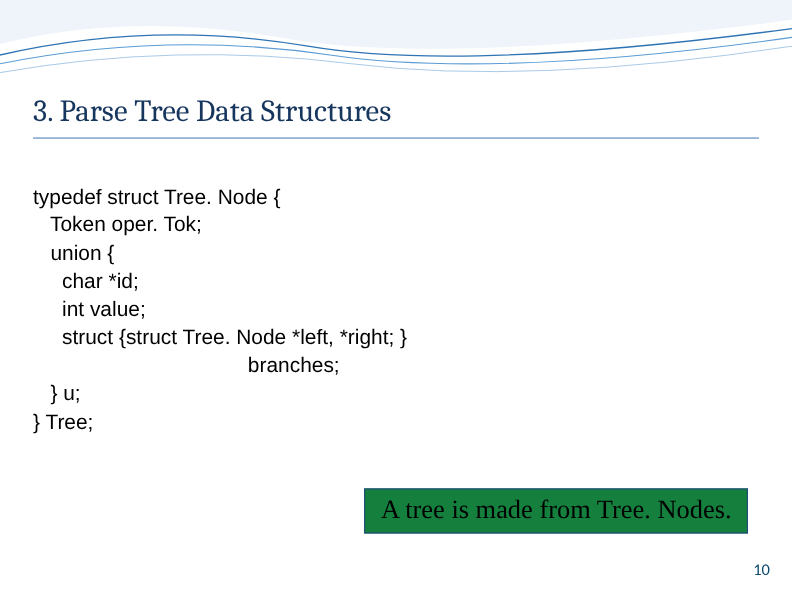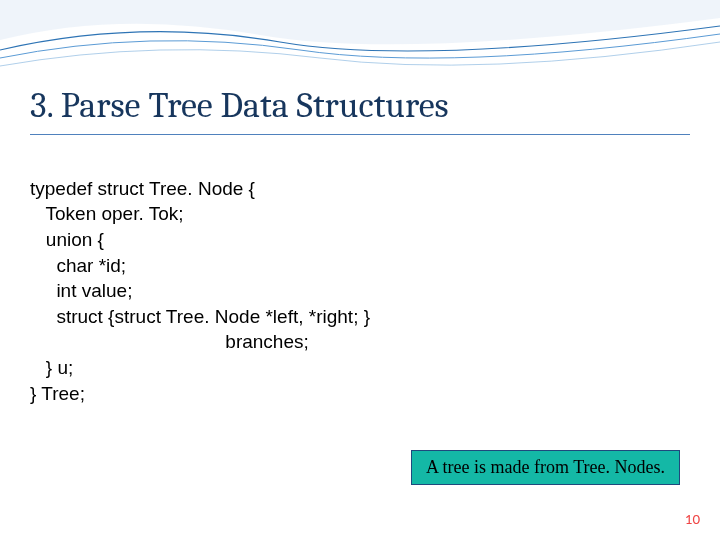--- a/index.html
+++ b/index.html
@@ -1,22 +1,22 @@
 <!DOCTYPE html>
 <html><head>
 <meta charset="utf-8">
 <style>
 *{margin:0;padding:0;box-sizing:border-box}
 body{width:720px;height:540px;background:#fff;font-family:Calibri,Arial,sans-serif;position:relative;overflow:hidden}
 .wave-bg{position:absolute;top:0;left:0;width:100%;height:90px;pointer-events:none}
-.title{font-size:36px;font-weight:400;color:#17365d;padding:85px 30px 8px 30px;font-family:Cambria,Georgia,serif}
+.title{font-size:28px;font-weight:400;color:#17365d;padding:85px 30px 8px 30px;font-family:Cambria,Georgia,serif}
 .underline{height:1px;background:#4f81bd;margin:0 30px 15px 30px}
 .code-block{font-family:Liberation Sans, sans-serif;font-size:19px;line-height:1.35;color:#000;padding:0 30px;white-space:pre}
-.callout-box{position:absolute;right:40px;bottom:55px;border:1.5px solid #1f497d;padding:6px 14px;font-family:"Times New Roman",serif;font-size:18px;color:#000;background:#14b8a6}
-.page-num{position:absolute;right:20px;bottom:12px;font-size:15px;color:#ef4444}
+.callout-box{position:absolute;right:40px;bottom:55px;border:1.5px solid #1f497d;padding:6px 14px;font-family:"Times New Roman",serif;font-size:24px;color:#000;background:#15803d}
+.page-num{position:absolute;right:20px;bottom:12px;font-size:15px;color:#0c4a6e}
 </style>
 </head>
 <body>
 
 <svg class="wave-bg" viewBox="0 0 720 90" preserveAspectRatio="none">
   <path d="M0,40 Q120,10 260,35 T720,18 L720,0 L0,0 Z" fill="#e8f0f8" opacity="0.7"></path>
   <path d="M0,50 Q140,18 280,42 T720,26" fill="none" stroke="#2e74b5" stroke-width="1.2"></path>
   <path d="M0,58 Q150,28 300,50 T720,34" fill="none" stroke="#5b9bd5" stroke-width="1"></path>
   <path d="M0,66 Q160,38 320,58 T720,42" fill="none" stroke="#9cc3e5" stroke-width="0.8"></path>
 </svg>

